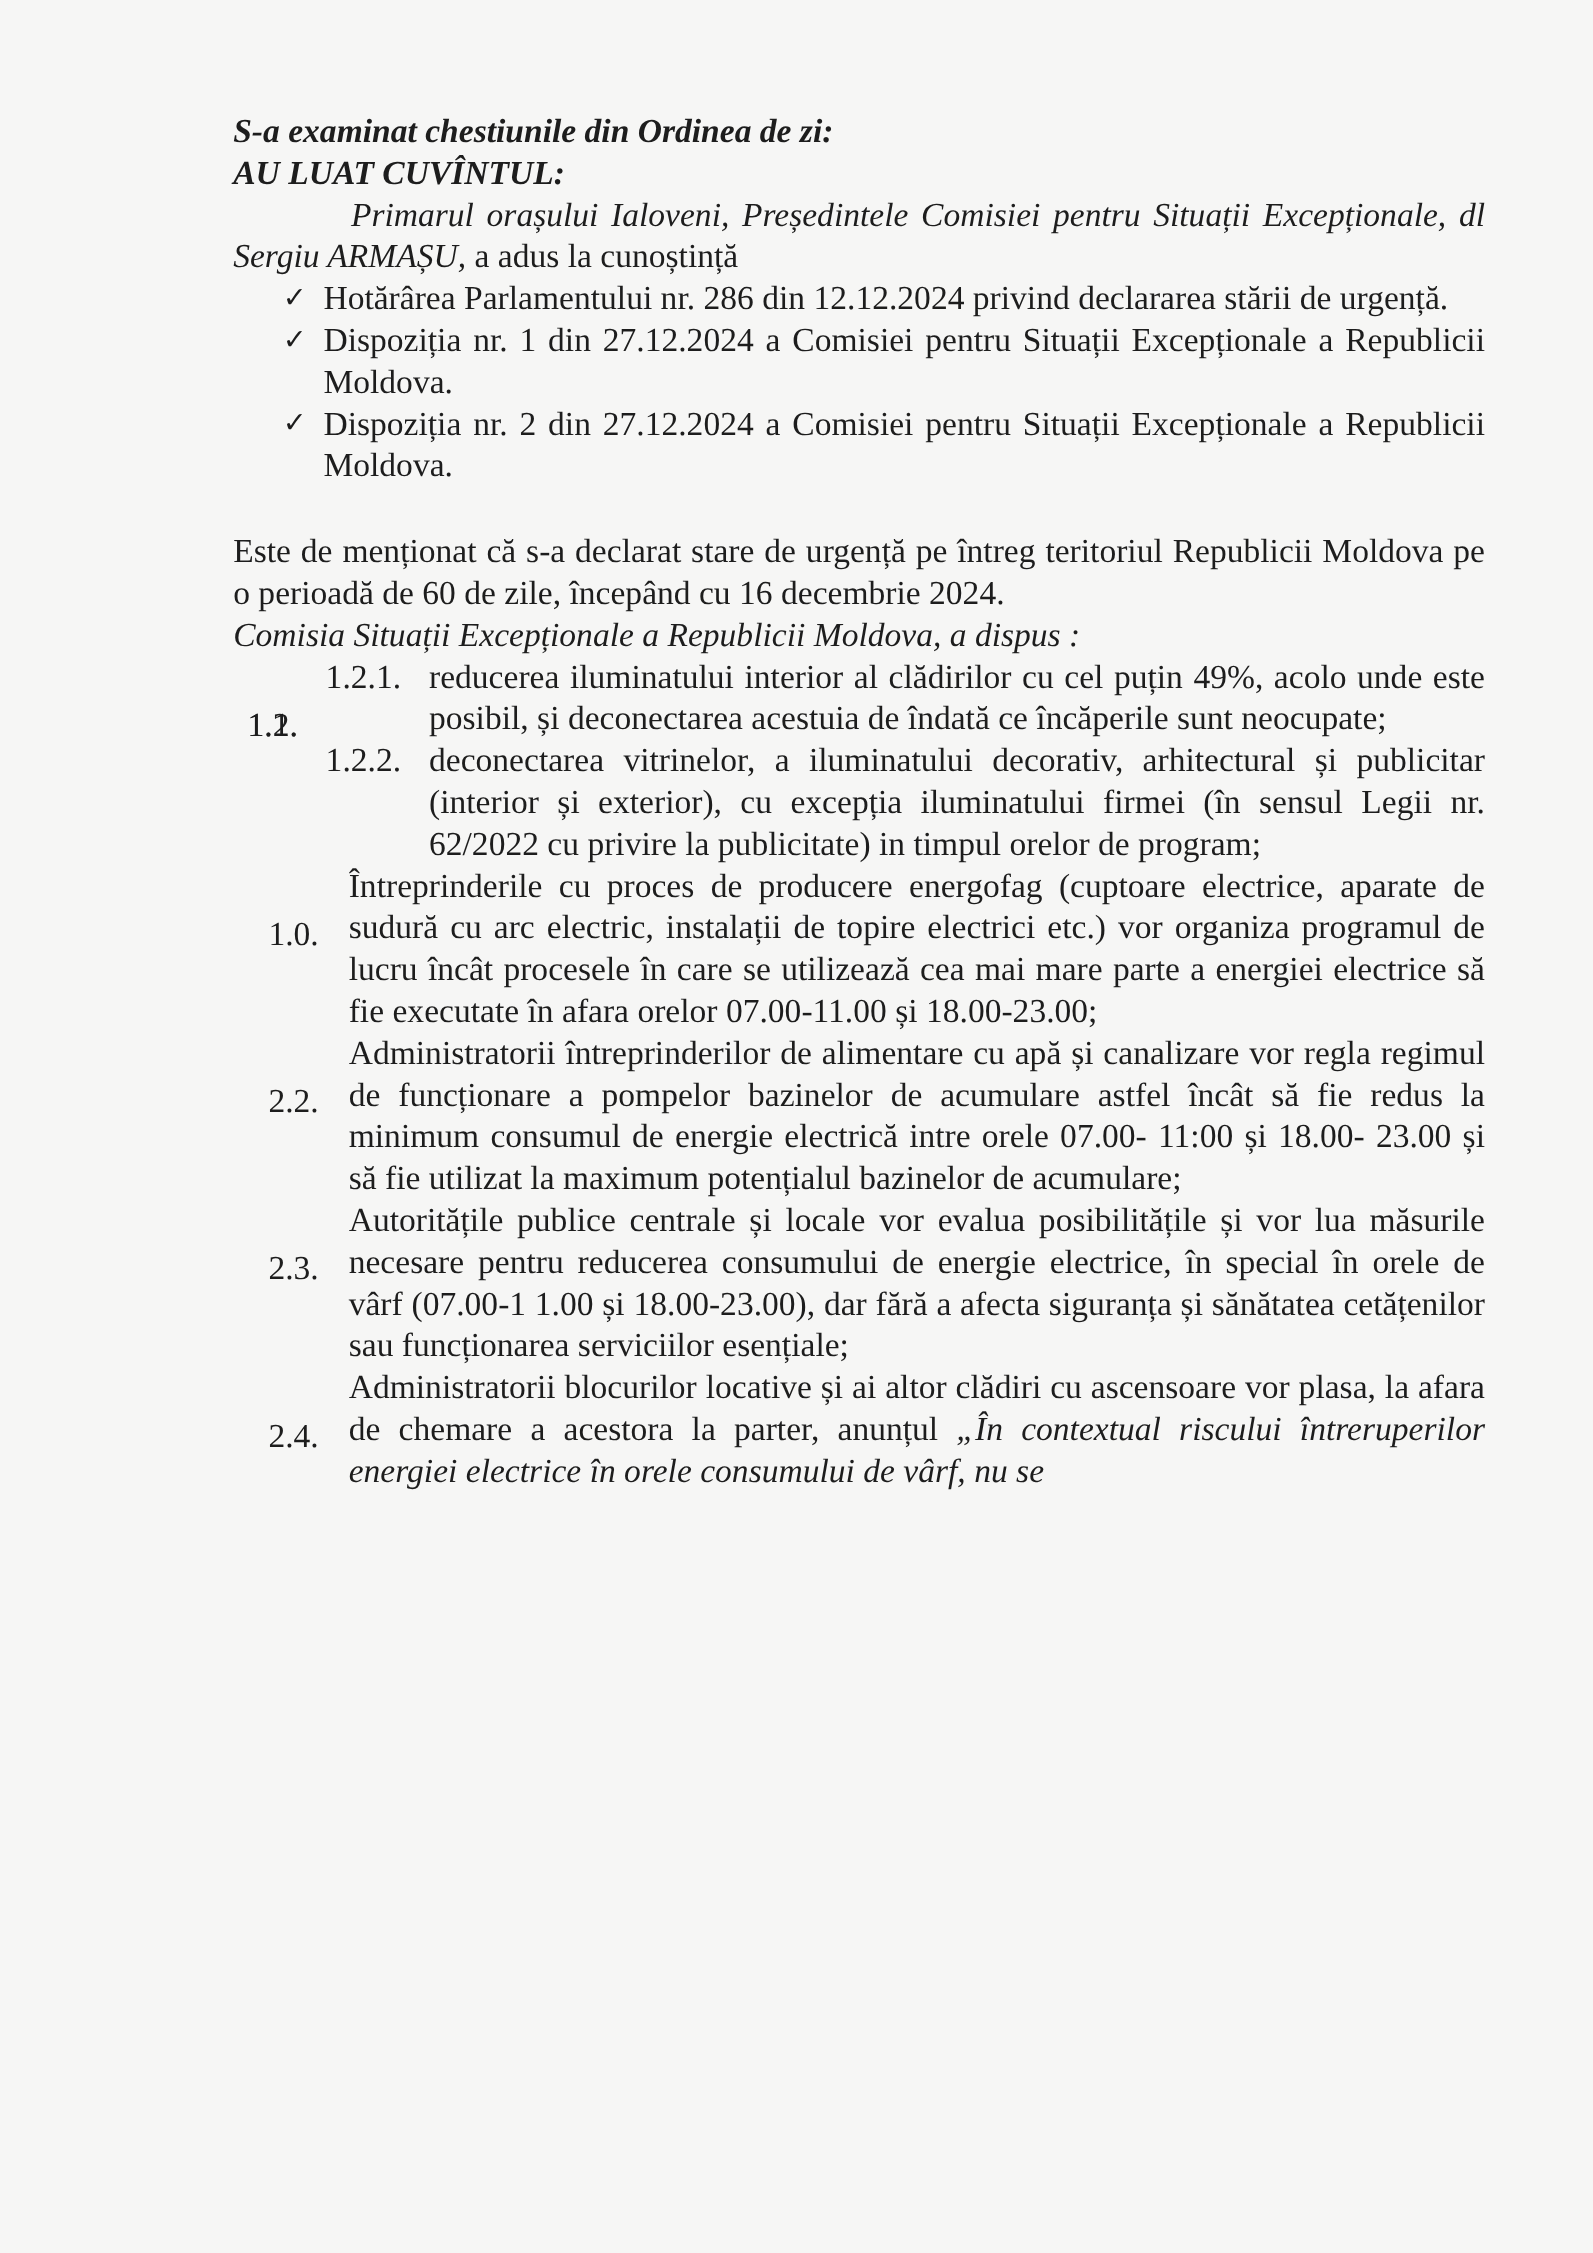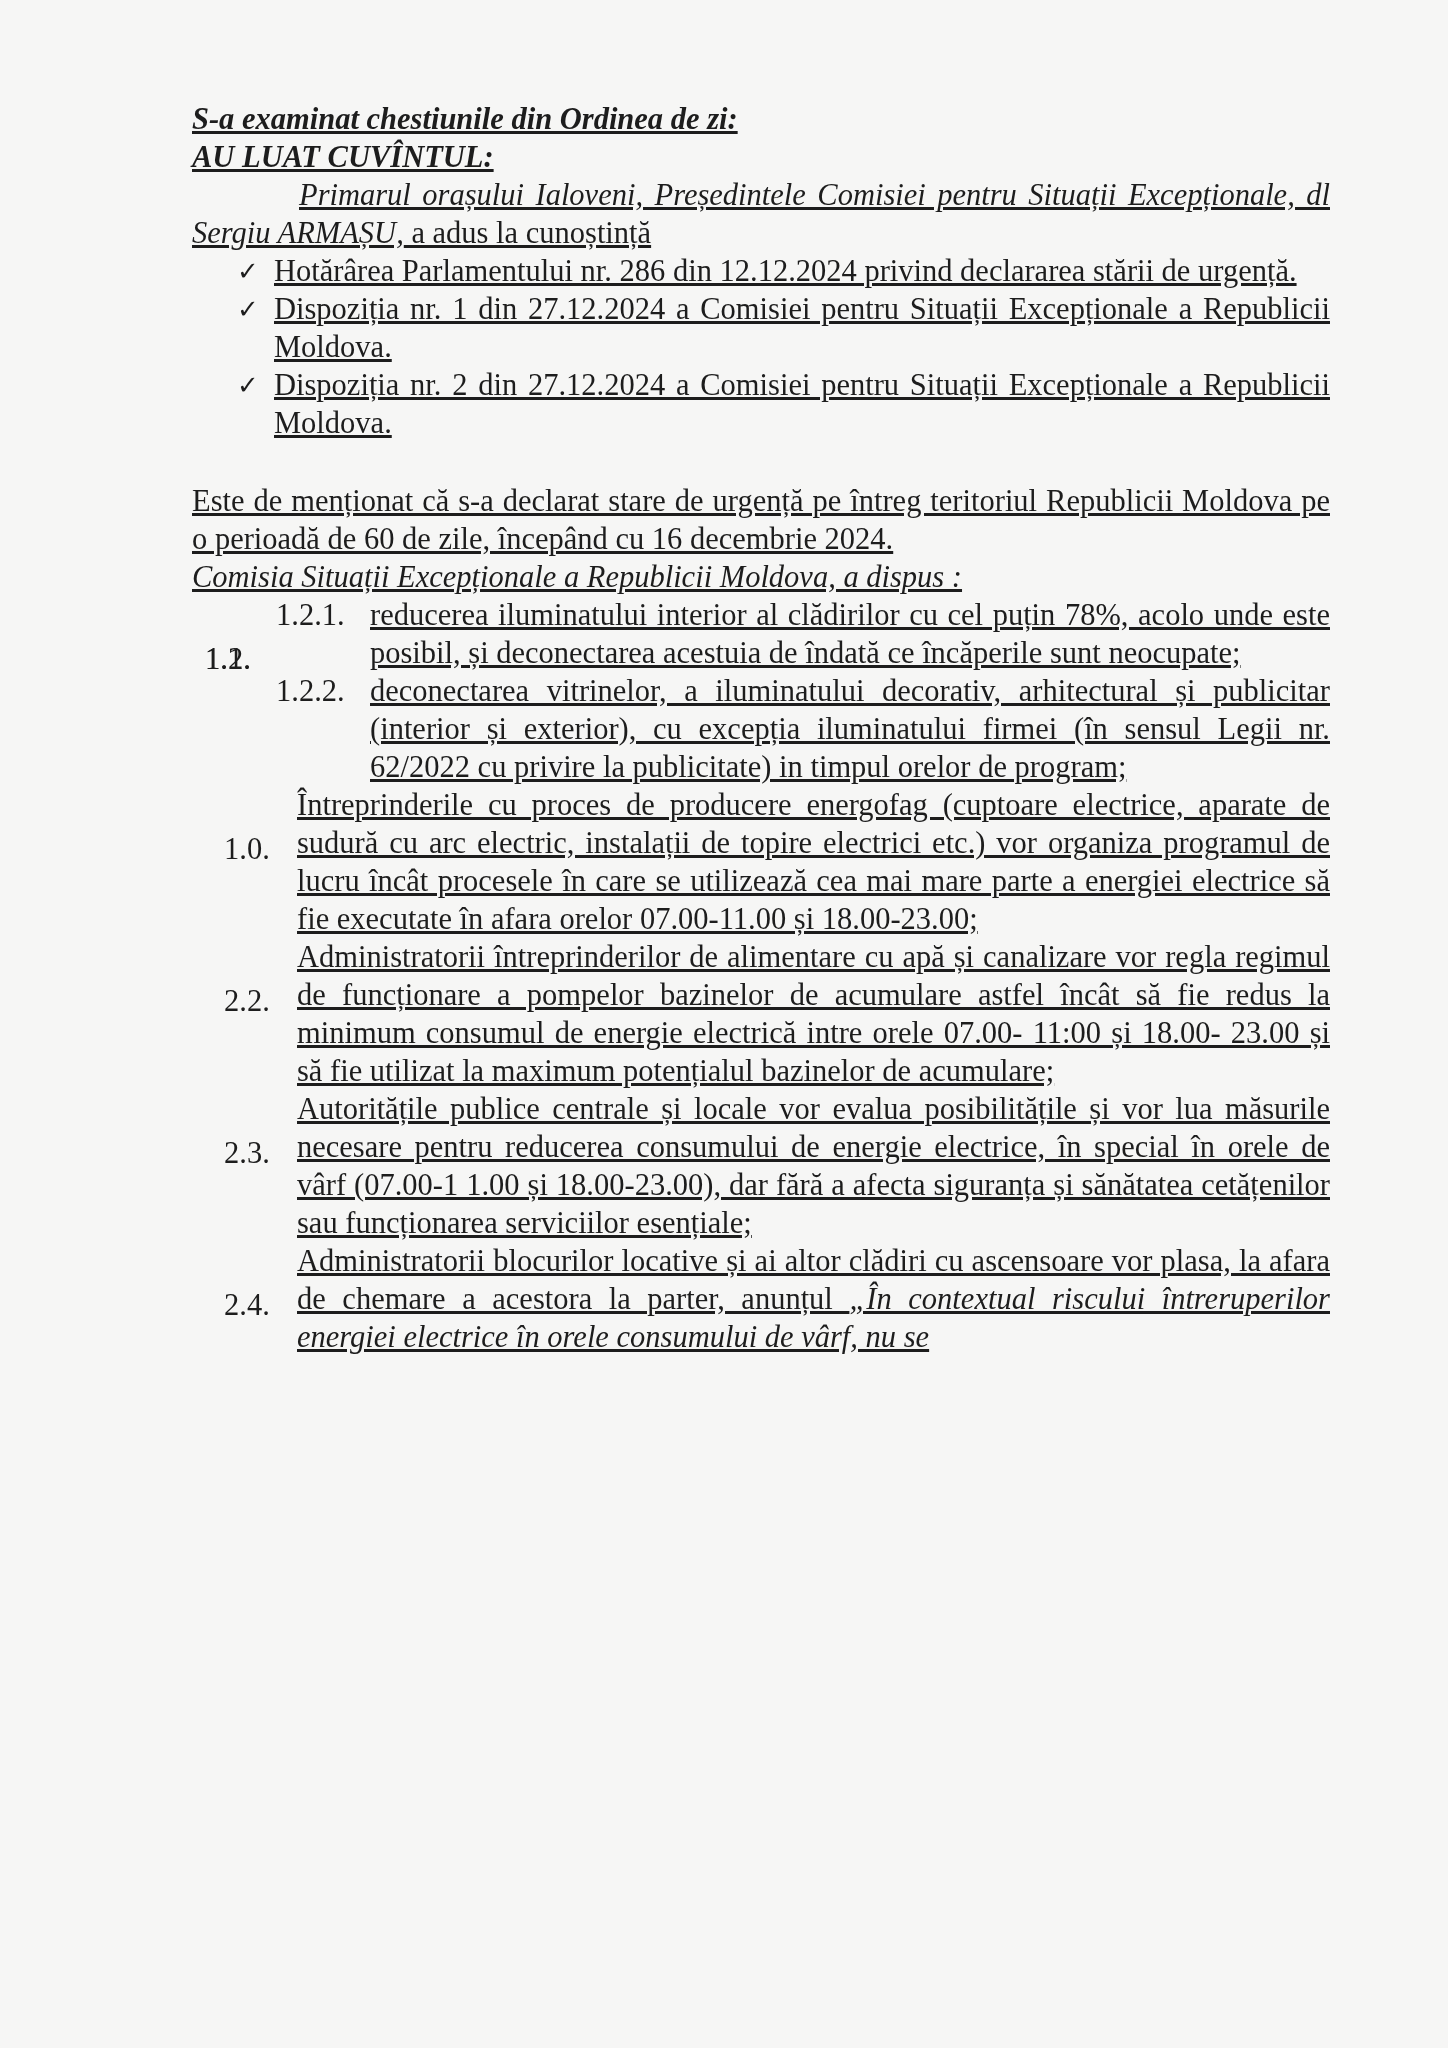--- a/index.html
+++ b/index.html
@@ -6,25 +6,24 @@
   body {
     width: 1448px; height: 2048px;
     background: #f6f6f5;
     font-family: "Liberation Serif", "DejaVu Serif", serif;
     color: #1d1d1d;
     position: relative;
     overflow: hidden;
   }
   .page {
     position: absolute;
-    left: 192px; top: 100px;
+    left: 212px; top: 100px;
     width: 1138px;
     font-size: 30.5px;
     line-height: 38px;
-    text-decoration: underline;
   }
   .heading { font-style: italic; font-weight: bold; margin: 0; }
   .intro { font-style: italic; text-align: justify; text-indent: 107px; margin: 0; }
   .intro .rest { font-style: normal; }
   .checklist { list-style: none; margin: 0; padding: 0 0 0 45px; }
   .checklist li { position: relative; padding-left: 37px; text-align: justify; }
   .check { position: absolute; left: 0; top: 0; font-family: "DejaVu Sans", sans-serif; font-size: 26px; }
   .para { margin: 40px 0 0 0; text-align: justify; }
   .para.nospace { margin-top: 0; }
   .italic { font-style: italic; }
@@ -49,19 +48,19 @@
     <li><span class="check">✓</span><span>Hotărârea Parlamentului nr. 286 din 12.12.2024 privind declararea stării de urgență.</span></li>
     <li><span class="check">✓</span><span>Dispoziția nr. 1 din 27.12.2024 a Comisiei pentru Situații Excepționale a Republicii Moldova.</span></li>
     <li><span class="check">✓</span><span>Dispoziția nr. 2 din 27.12.2024 a Comisiei pentru Situații Excepționale a Republicii Moldova.</span></li>
   </ul>
 
   <p class="para">Este de menționat că s-a declarat stare de urgență pe întreg teritoriul Republicii Moldova pe o perioadă de 60 de zile, începând cu 16 decembrie 2024.</p>
   <p class="para nospace italic">Comisia Situații Excepționale a Republicii Moldova, a dispus :</p>
 
   <div class="item lvl1"><span class="num">1.1.</span></div>
   <div class="item lvl1"><span class="num">1.2.</span></div>
-  <div class="item lvl2"><span class="num">1.2.1.</span><span>reducerea iluminatului interior al clădirilor cu cel puțin 78%, acolo unde este posibil, și deconectarea acestuia de îndată ce încăperile sunt neocupate;</span></div>
+  <div class="item lvl2"><span class="num">1.2.1.</span><span>reducerea iluminatului interior al clădirilor cu cel puțin 49%, acolo unde este posibil, și deconectarea acestuia de îndată ce încăperile sunt neocupate;</span></div>
   <div class="item lvl2"><span class="num">1.2.2.</span><span>deconectarea vitrinelor, a iluminatului decorativ, arhitectural și publicitar (interior și exterior), cu excepția iluminatului firmei (în sensul Legii nr. 62/2022 cu privire la publicitate) in timpul orelor de program;</span></div>
   <div class="item lvl1 lvl1b"><span class="num">1.0.</span><span>Întreprinderile cu proces de producere energofag (cuptoare electrice, aparate de sudură cu arc electric, instalații de topire electrici etc.) vor organiza programul de lucru încât procesele în care se utilizează cea mai mare parte a energiei electrice să fie executate în afara orelor 07.00-11.00 și 18.00-23.00;</span></div>
   <div class="item lvl1 lvl1b"><span class="num">2.2.</span><span>Administratorii întreprinderilor de alimentare cu apă și canalizare vor regla regimul de funcționare a pompelor bazinelor de acumulare astfel încât să fie redus la minimum consumul de energie electrică intre orele 07.00- 11:00 și 18.00- 23.00 și să fie utilizat la maximum potențialul bazinelor de acumulare;</span></div>
   <div class="item lvl1 lvl1b"><span class="num">2.3.</span><span>Autoritățile publice centrale și locale vor evalua posibilitățile și vor lua măsurile necesare pentru reducerea consumului de energie electrice, în special în orele de vârf (07.00-1 1.00 și 18.00-23.00), dar fără a afecta siguranța și sănătatea cetățenilor sau funcționarea serviciilor esențiale;</span></div>
   <div class="item lvl1 lvl1b"><span class="num">2.4.</span><span>Administratorii blocurilor locative și ai altor clădiri cu ascensoare vor plasa, la afara de chemare a acestora la parter, anunțul </span><span class="italic">„În contextual riscului întreruperilor energiei electrice în orele consumului de vârf, nu se</span></div>
 </div>
 
 </body></html>

